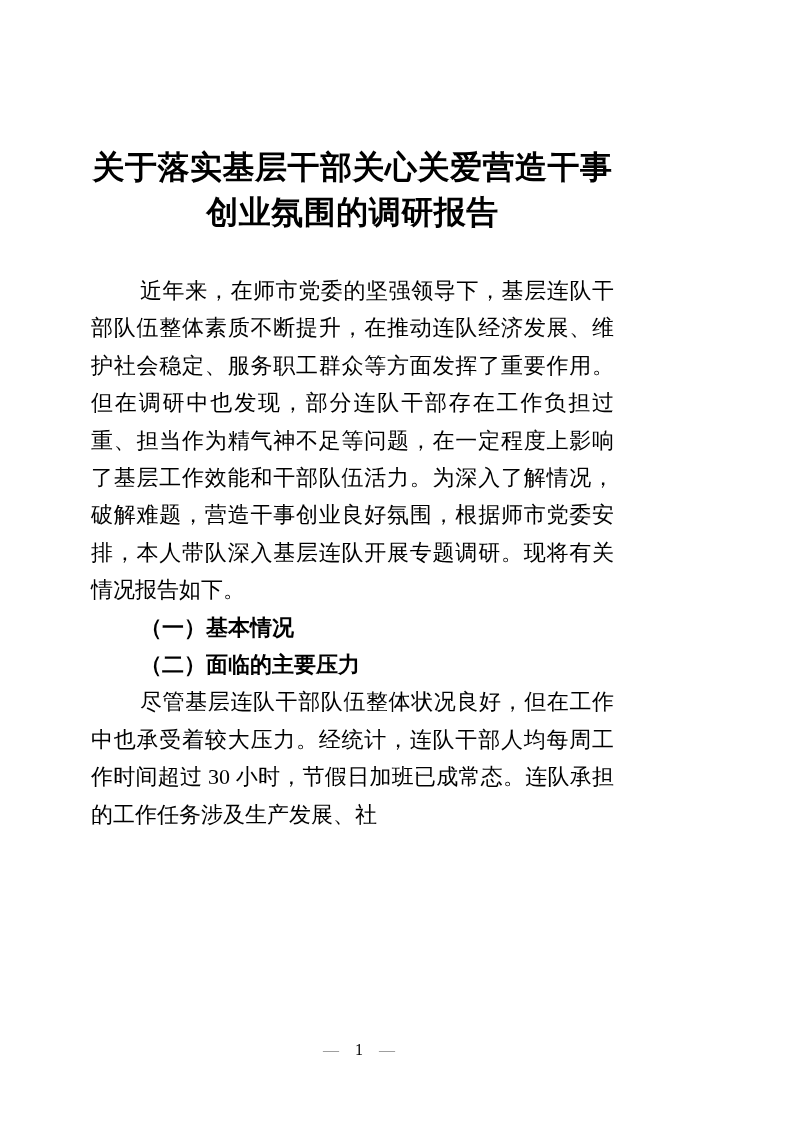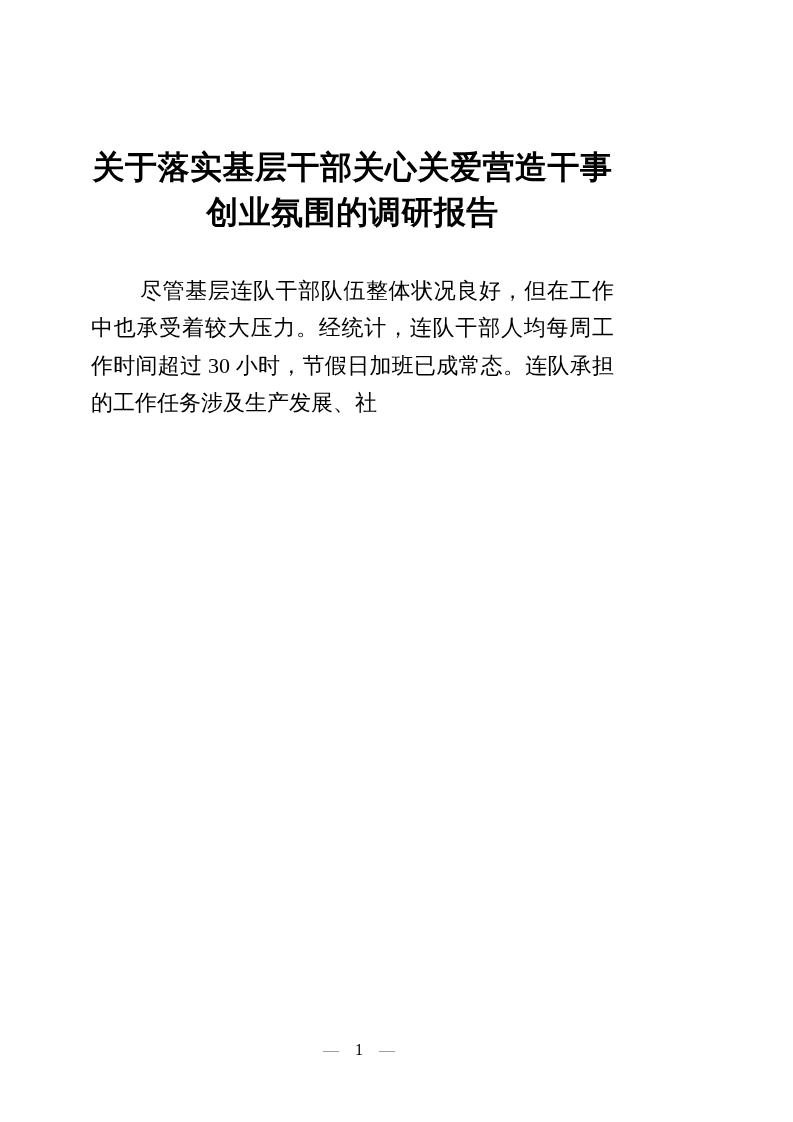--- a/index.html
+++ b/index.html
@@ -63,20 +63,23 @@
     margin: 0 12px;
   }
 </style>
 </head>
 <body>
 
 <div class="page">
   <div class="content">
     <div class="doc-title">关于落实基层干部关心关爱营造干事创业氛围的调研报告</div>
     <div class="doc-body">
+        <p class="block">近年来，在师市党委的坚强领导下，基层连队干部队伍整体素质不断提升，在推动连队经济发展、维护社会稳定、服务职工群众等方面发挥了重要作用。但在调研中也发现，部分连队干部存在工作负担过重、担当作为精气神不足等问题，在一定程度上影响了基层工作效能和干部队伍活力。为深入了解情况，破解难题，营造干事创业良好氛围，根据师市党委安排，本人带队深入基层连队开展专题调研。现将有关情况报告如下。</p>
+        <p class="block heading">（一）基本情况</p>
+        <p class="block heading">（二）面临的主要压力</p>
         <p class="block">尽管基层连队干部队伍整体状况良好，但在工作中也承受着较大压力。经统计，连队干部人均每周工作时间超过 30 小时，节假日加班已成常态。连队承担的工作任务涉及生产发展、社</p>
       </div>
   </div>
   <div class="footer">
     <span class="dash">—</span>
     <span class="page-num">1</span>
     <span class="dash">—</span>
   </div>
 </div>
 

